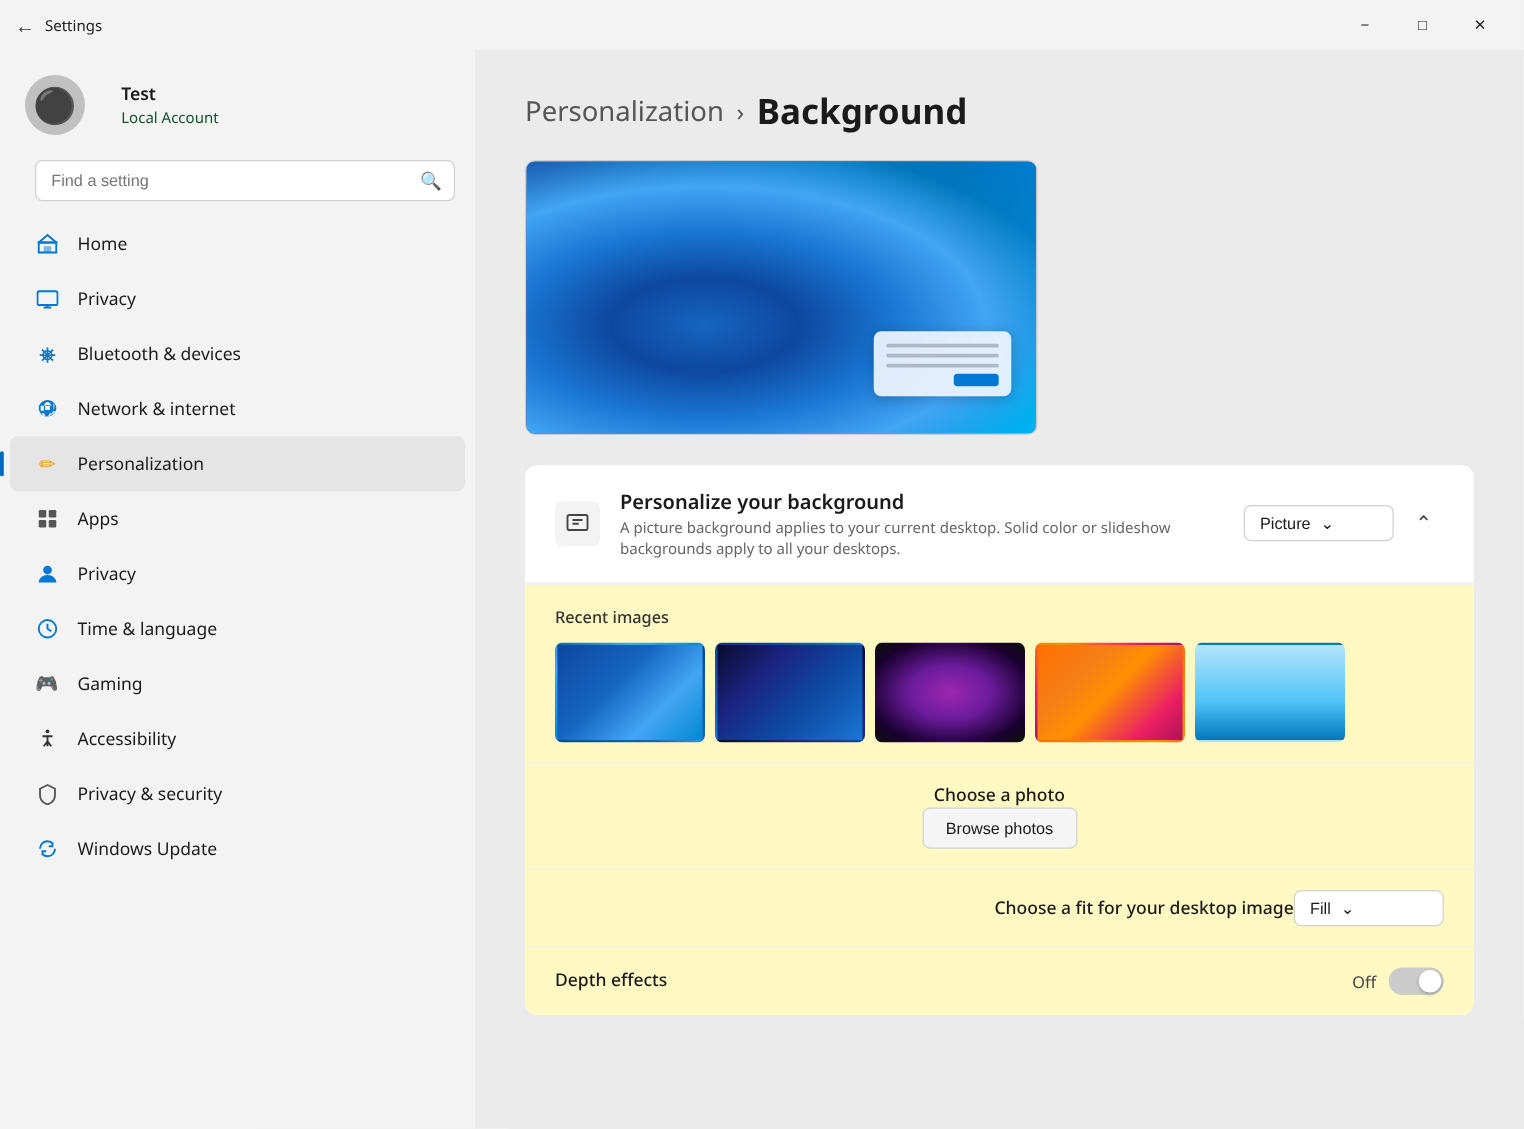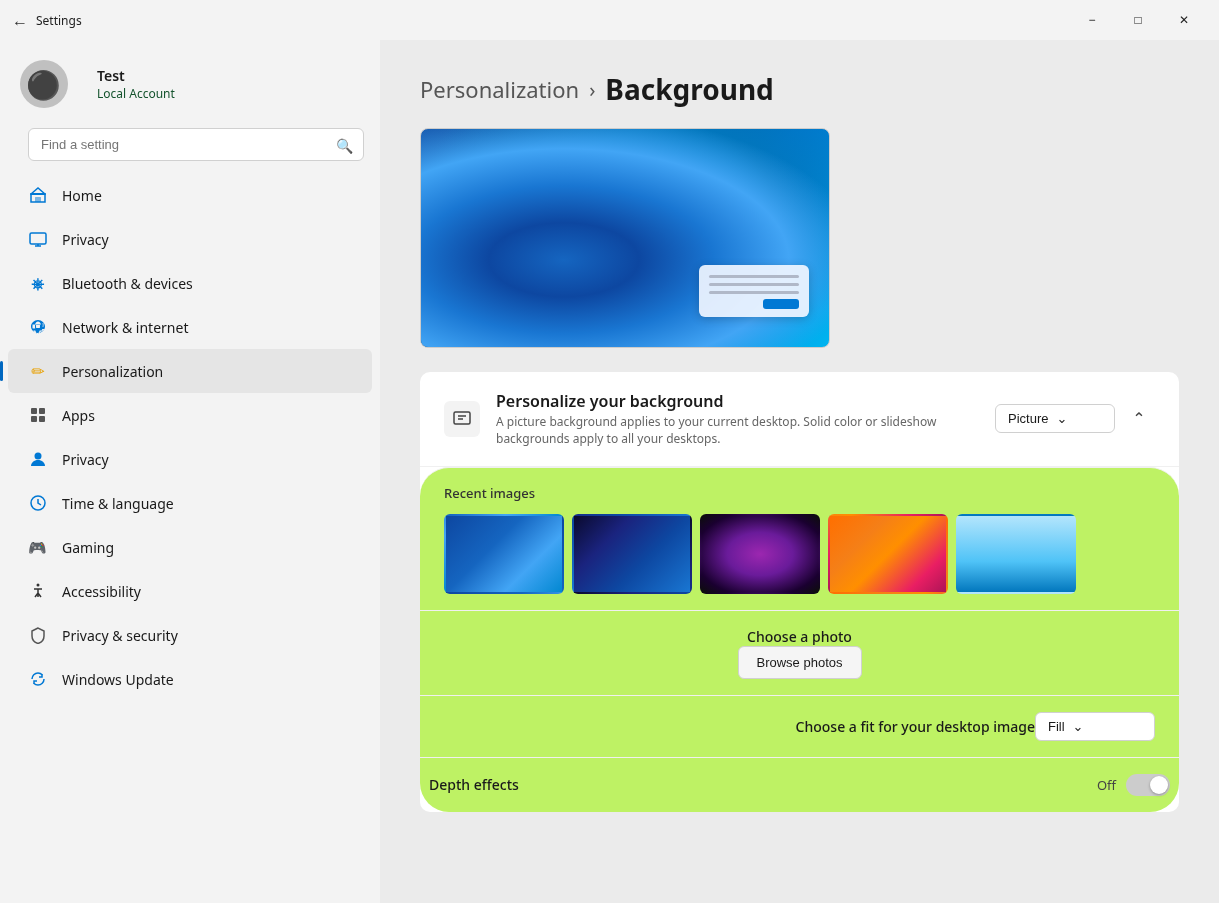--- a/index.html
+++ b/index.html
@@ -288,23 +288,22 @@
       cursor: pointer;
       display: flex;
       align-items: center;
       justify-content: center;
       font-size: 16px;
       color: #444;
     }
 
     
     .expanded-section {
-      background: #bef264;
+      background: #fef9c3;
       border-top: 1px solid #f0f0f0;
-      border-radius: 29px;
     }
 
     .recent-images-section {
       padding: 16px 24px;
       border-bottom: 1px solid #f0f0f0;
     }
     .recent-images-label {
       font-size: 13px;
       font-weight: 500;
       color: #333;
@@ -369,21 +368,21 @@
       justify-content: flex-end;
       border-bottom: 1px solid #f0f0f0;
     }
     .fit-label {
       font-size: 14px;
       font-weight: 500;
       color: #1a1a1a;
     }
 
     .depth-section {
-      padding: 16px 9px;
+      padding: 16px 24px;
       display: flex;
       align-items: center;
       justify-content: space-between;
     }
     .depth-info { flex: 1; }
     .depth-title { font-size: 14px; font-weight: 500; color: #1a1a1a; }
     .depth-desc { font-size: 12px; color: #666; margin-top: 2px; }
     .toggle-wrap {
       display: flex;
       align-items: center;

